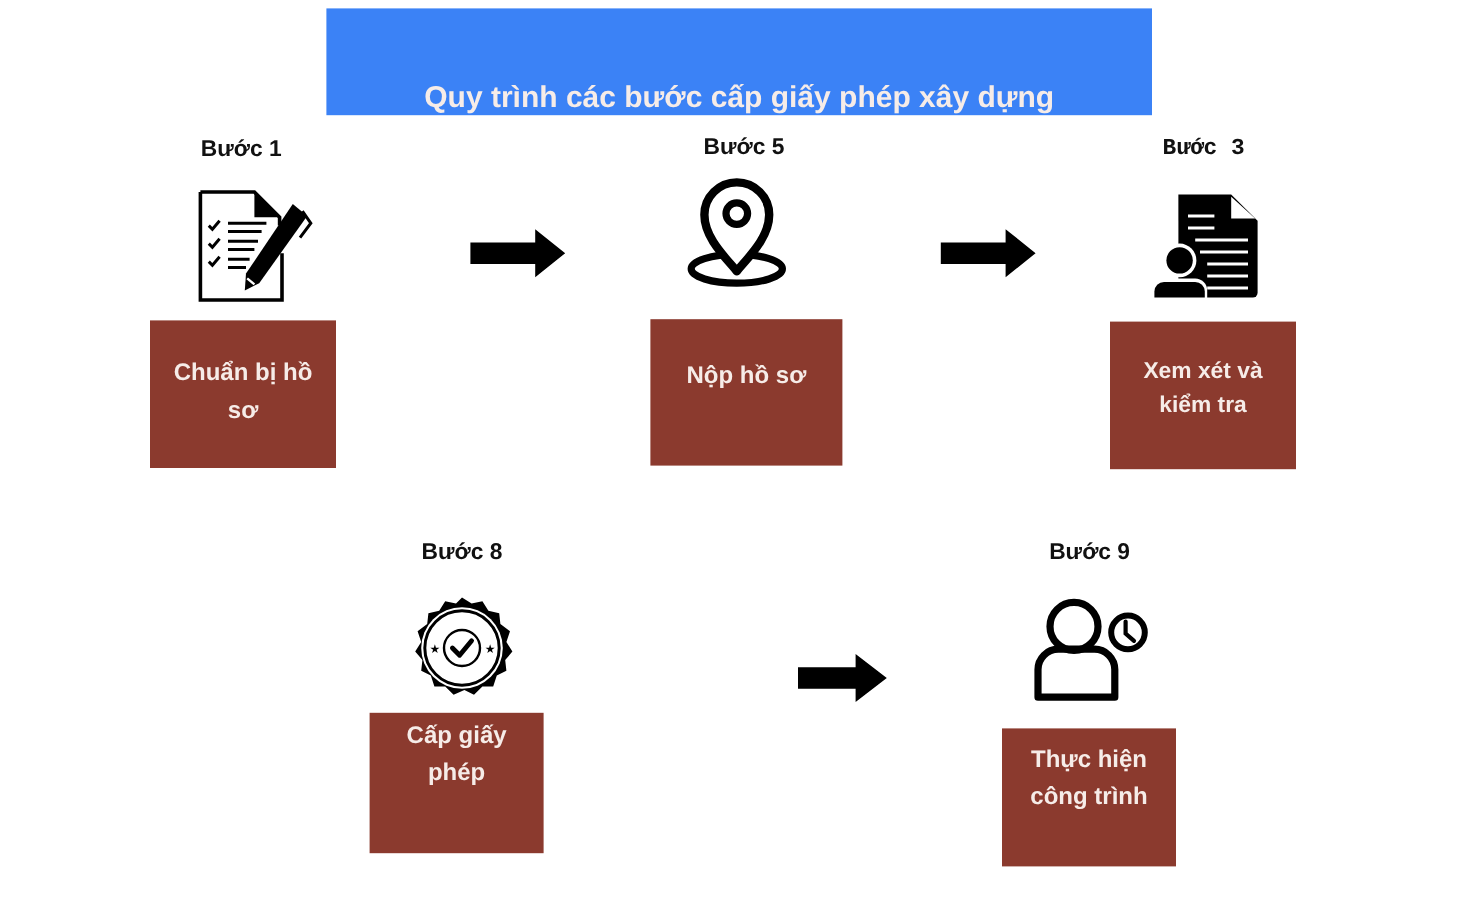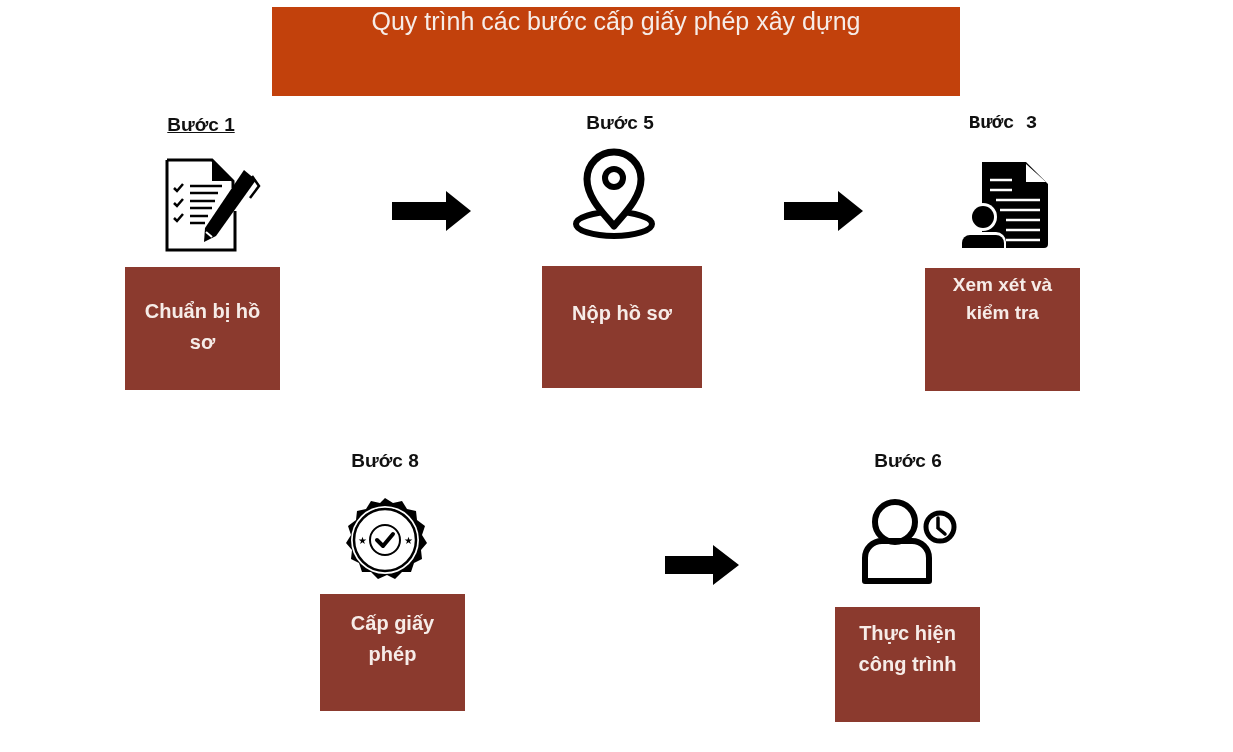--- a/index.html
+++ b/index.html
@@ -1,38 +1,38 @@
 <!DOCTYPE html>
 <html><head>
 <meta charset="utf-8">
 <style>
   html, body { margin: 0; padding: 0; background: #ffffff; }
   body { width: 1233px; height: 752px; position: relative; overflow: hidden;
          font-family: "Liberation Sans", sans-serif; }
   .banner { position: absolute; left: 272px; top: 7px; width: 688px; height: 89px;
-            background: #c2410c; color: #f6ece8; display: flex; align-items: flex-start;
-            justify-content: center; font-weight: normal; font-size: 25px; }
+            background: #3b82f6; color: #f6ece8; display: flex; align-items: flex-end;
+            justify-content: center; font-weight: bold; font-size: 25px; }
   .step-label { position: absolute; width: 160px; text-align: center; font-weight: bold;
                 font-size: 19px; color: #111; }
   .icon { position: absolute; }
   .box { position: absolute; background: #8b3a2e; color: #f6ece8; font-weight: bold;
          font-size: 20px; line-height: 31px; text-align: center; display: flex;
          align-items: flex-start; justify-content: center; box-sizing: border-box;
          padding: 0 8px; }
   .box span { display: block; }
   .arrow { position: absolute; }
 </style>
 </head>
 <body>
 
 <div class="banner">
   <span>Quy trình các bước cấp giấy phép xây dựng</span>
 </div>
 
-<div class="step-label" style="left:121px; top:114px;text-decoration:underline;">Bước 1</div>
+<div class="step-label" style="left:121px; top:114px;">Bước 1</div>
 <svg class="icon" style="left:160px; top:156px;" width="102" height="98" viewBox="0 0 102 98">
   <path d="M7 4 H52 L73 25 V32" fill="none" stroke="#000" stroke-width="3"></path>
   <path d="M52 4 V25 H73 Z" fill="#000"></path>
   <path d="M7 4 V94 H75 V55" fill="none" stroke="#000" stroke-width="3"></path>
   <path d="M14 32 l3 3 l6 -7" fill="none" stroke="#000" stroke-width="2.5"></path>
   <path d="M14 47 l3 3 l6 -7" fill="none" stroke="#000" stroke-width="2.5"></path>
   <path d="M14 62 l3 3 l6 -7" fill="none" stroke="#000" stroke-width="2.5"></path>
   <line x1="30" y1="30" x2="62" y2="30" stroke="#000" stroke-width="2.5"></line>
   <line x1="30" y1="37" x2="58" y2="37" stroke="#000" stroke-width="2.5"></line>
   <line x1="30" y1="45" x2="55" y2="45" stroke="#000" stroke-width="2.5"></line>
@@ -74,43 +74,43 @@
   <line x1="36" y1="40" x2="80" y2="40" stroke="#fff" stroke-width="2.5"></line>
   <line x1="40" y1="50" x2="80" y2="50" stroke="#fff" stroke-width="2.5"></line>
   <line x1="46" y1="60" x2="80" y2="60" stroke="#fff" stroke-width="2.5"></line>
   <line x1="46" y1="70" x2="80" y2="70" stroke="#fff" stroke-width="2.5"></line>
   <line x1="46" y1="80" x2="80" y2="80" stroke="#fff" stroke-width="2.5"></line>
   <circle cx="23" cy="57" r="14" fill="#fff"></circle>
   <circle cx="23" cy="57" r="11" fill="#000"></circle>
   <path d="M0 90 V82 A10 10 0 0 1 10 72 H36 A10 10 0 0 1 46 82 V90 Z" fill="#fff"></path>
   <path d="M2 88 V83 A8 8 0 0 1 10 75 H36 A8 8 0 0 1 44 83 V88 Z" fill="#000"></path>
 </svg>
-<div class="box" style="left:925px; top:268px; width:155px; height:123px; padding-top:3px; line-height:28px; font-size:19px;">
+<div class="box" style="left:925px; top:268px; width:155px; height:123px; padding-top:28px; line-height:28px; font-size:19px;">
   <span style="max-width:120px;">Xem xét và kiểm tra</span>
 </div>
 
 <div class="step-label" style="left:305px; top:450px;">Bước 8</div>
 <svg class="icon" style="left:340px; top:496px;" width="90" height="88" viewBox="0 0 90 88">
   <path d="M45 2 L53 7 L62 5 L67 13 L76 15 L77 24 L85 30 L82 39 L87 47 L81 54 L82 63 L74 67 L71 76 L62 76 L55 83 L47 79 L38 83 L31 76 L22 76 L19 67 L11 63 L12 54 L6 47 L11 39 L8 30 L16 24 L17 15 L26 13 L31 5 L40 7 Z" fill="#000"></path>
   <circle cx="45" cy="44" r="34" fill="#fff"></circle>
   <circle cx="45" cy="44" r="31" fill="none" stroke="#000" stroke-width="2.5"></circle>
   <circle cx="45" cy="44" r="15" fill="none" stroke="#000" stroke-width="2"></circle>
   <path d="M37 44 L43 50 L53 38" fill="none" stroke="#000" stroke-width="4" stroke-linecap="round" stroke-linejoin="round"></path>
   <text x="18" y="48" font-size="10" fill="#000" font-family="DejaVu Sans, sans-serif">★</text>
   <text x="64" y="48" font-size="10" fill="#000" font-family="DejaVu Sans, sans-serif">★</text>
 </svg>
-<div class="box" style="left:320px; top:594px; width:145px; height:117px; padding-top:14px; line-height:31px; font-size:20px;">
+<div class="box" style="left:308px; top:594px; width:145px; height:117px; padding-top:4px; line-height:31px; font-size:20px;">
   <span style="max-width:100px;">Cấp giấy phép</span>
 </div>
 
 <svg class="arrow" style="left:663px; top:544px;" width="78" height="42" viewBox="0 0 78 42">
   <path d="M2 12 H50 V1 L76 21 L50 41 V30 H2 Z" fill="#000"></path>
 </svg>
 
-<div class="step-label" style="left:828px; top:450px;">Bước 6</div>
+<div class="step-label" style="left:828px; top:450px;">Bước 9</div>
 <svg class="icon" style="left:860px; top:496px;" width="100" height="90" viewBox="0 0 100 90">
   <circle cx="35" cy="26" r="20" fill="none" stroke="#000" stroke-width="6"></circle>
   <path d="M5 85 V62 A17 17 0 0 1 22 45 H52 A17 17 0 0 1 69 62 V85 Z" fill="none" stroke="#000" stroke-width="6" stroke-linejoin="round"></path>
   <circle cx="80" cy="31" r="17" fill="#fff"></circle>
   <circle cx="80" cy="31" r="14" fill="none" stroke="#000" stroke-width="5"></circle>
   <path d="M78 22 V32 L85 38" fill="none" stroke="#000" stroke-width="3.5" stroke-linecap="round"></path>
 </svg>
 <div class="box" style="left:835px; top:607px; width:145px; height:115px; padding-top:11px; line-height:31px; font-size:20px;">
   <span style="max-width:120px;">Thực hiện công trình</span>
 </div>

